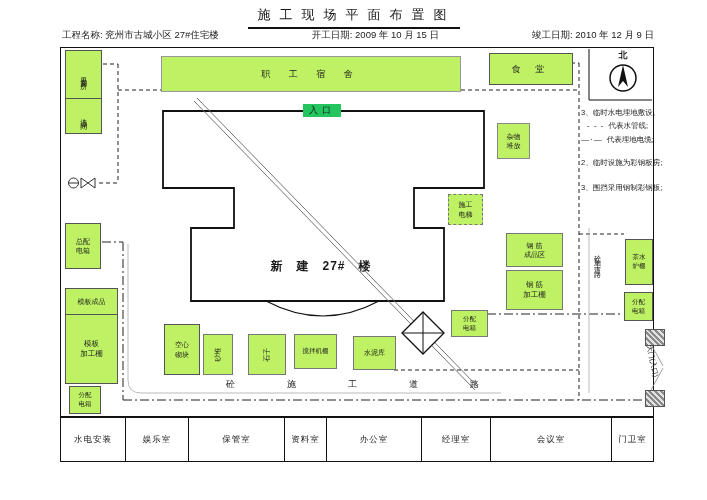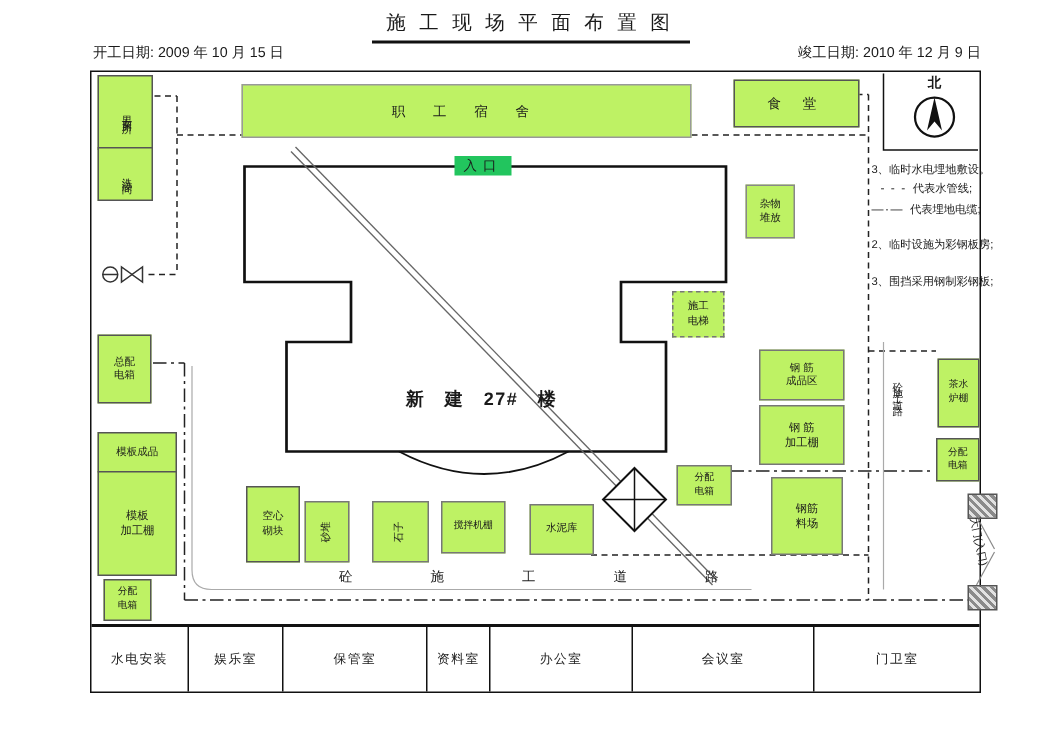--- a/index.html
+++ b/index.html
@@ -43,20 +43,21 @@
   svg{display:block;}
 </style>
 </head>
 <body>
 
 <div class="page">
 
   <div class="title">施工现场平面布置图</div>
 
   <div class="infobar">
+    <span>工程名称: 兖州市古城小区 27#住宅楼</span>
     <span>开工日期: 2009 年 10 月 15 日</span>
     <span>竣工日期: 2010 年 12 月 9 日</span>
   </div>
 
   <div class="site">
 
     <svg width="592" height="413" viewBox="0 0 592 413" style="position:absolute;left:0;top:0;overflow:visible">
 
       <g stroke="#222" stroke-width="1" fill="none" stroke-dasharray="4 3">
         <path d="M42,16 H57 M57,16 V135 M38,135 H57"></path>
@@ -198,24 +199,20 @@
     <div class="roadlbl">砼施工道路</div>
 
     <div class="box" style="left:445px;top:185px;width:55px;height:32px;font-size:7px;border-color:#777">
       <span class="lbl">钢 筋
 成品区</span>
       </div>
     <div class="box" style="left:445px;top:222px;width:55px;height:38px;font-size:7.5px;border-color:#777">
       <span class="lbl">钢 筋
 加工棚</span>
       </div>
-    <div class="box" style="left:453px;top:270px;width:46px;height:50px;font-size:7.5px;border-color:#777">
-      <span class="lbl">钢筋
-料场</span>
-      </div>
     <div style="position:absolute;left:531px;top:201px;font-size:7px">
       <span class="vtext" style="letter-spacing:4px">砼施工道路</span></div>
     <div class="box" style="left:564px;top:191px;width:26px;height:44px;font-size:6.5px">
       <span class="lbl">茶水
 炉棚</span>
       </div>
     <div class="box" style="left:563px;top:244px;width:27px;height:27px;font-size:6.5px">
       <span class="lbl">分配
 电箱</span>
       </div>
@@ -232,20 +229,23 @@
         </div>
       <div class="room" style="width:95px">
         <span>保管室</span>
         </div>
       <div class="room" style="width:41px">
         <span>资料室</span>
         </div>
       <div class="room" style="width:94px">
         <span>办公室</span>
         </div>
+      <div class="room" style="width:68px">
+        <span>经理室</span>
+        </div>
       <div class="room" style="width:120px">
         <span>会议室</span>
         </div>
       <div class="room" style="flex:1">
         <span>门卫室</span>
         </div>
     </div>
 
   </div>
 </div>

